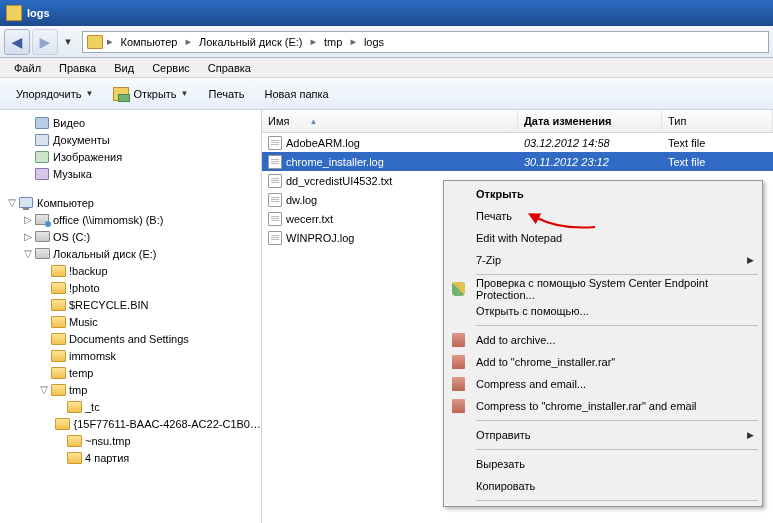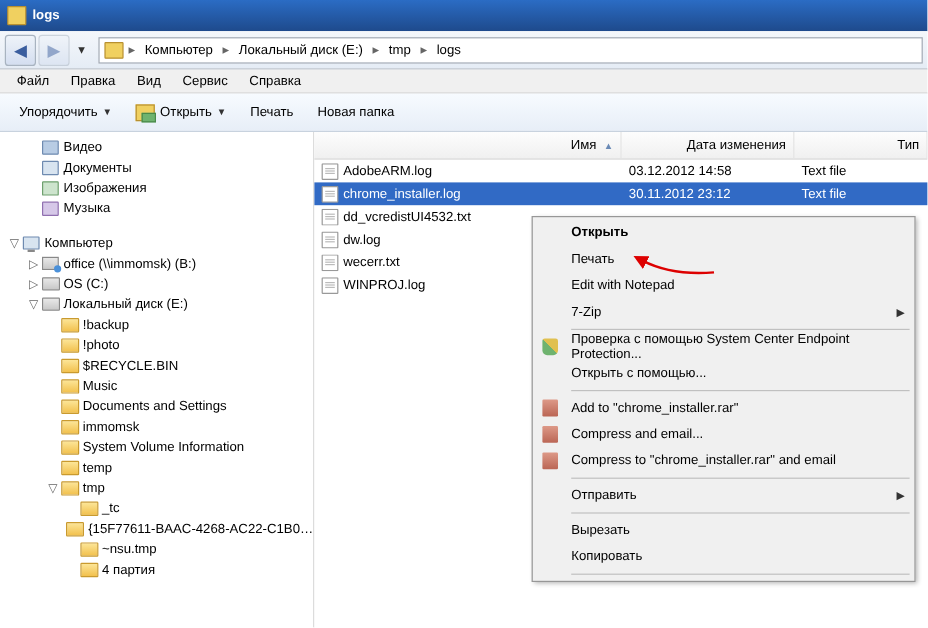--- a/index.html
+++ b/index.html
@@ -39,31 +39,31 @@
 .ico-computer { width:14px; height:11px; background:#d8e4f0; border:1px solid #6e8ab0; border-radius:1px; position:relative; }
 .ico-computer::after { content:""; position:absolute; left:3px; right:3px; bottom:-3px; height:2px; background:#888; }
 .ico-lib { width: 14px; height: 12px; border-radius: 1px; }
 .ico-video { background:#b8cce4; border:1px solid #6e8ab0; }
 .ico-doc { background:#d8e4f0; border:1px solid #6e8ab0; }
 .ico-img { background:#cde4cd; border:1px solid #6ea06e; }
 .ico-music { background:#d6c8e8; border:1px solid #9070b0; }
 
 .filepane { flex: 1; display: flex; flex-direction: column; background:#fff; }
 .colhdr { height: 23px; background: linear-gradient(#fdfdfd,#f0f0f0); border-bottom: 1px solid #d4d4d4; display: flex; position: relative; }
-.col { padding: 4px 6px; border-right: 1px solid #e4e4e4; display: flex; align-items: center; gap: 6px; justify-content: flex-end; }
+.col { padding: 4px 6px; border-right: 1px solid #e4e4e4; display: flex; align-items: center; gap: 20px; }
 .col .sort { color: #6a8ab6; font-size: 8px; }
 .c-name { width: 256px; }
-.c-date { width: 144px; }
+.c-date { width: 144px; font-weight: bold; }
 .c-type { flex: 1; }
 
 .filerow { height: 19px; display: flex; align-items: center; cursor: default; }
 .filerow.sel { background: #316ac5; color: #fff; }
 .fcell { padding: 0 6px; display: flex; align-items: center; gap: 4px; overflow: hidden; }
 .f-name { width: 256px; }
-.f-date { width: 144px; }
+.f-date { width: 144px; font-style: italic; }
 .f-type { flex: 1; }
 .fico { width: 14px; height: 14px; background:#fff; border:1px solid #999; border-radius:1px; position:relative; flex-shrink:0; }
 .fico::after { content:""; position:absolute; left:2px; right:2px; top:3px; height:1px; background:#bbb; box-shadow:0 2px #bbb, 0 4px #bbb; }
 .filerow.sel .fico { background:#fff; }
 
 .ctxmenu { position: absolute; left: 443px; top: 180px; width: 320px; background: #f0f0f0; border: 1px solid #979797; box-shadow: 2px 2px 4px rgba(0,0,0,.3); padding: 2px; }
 .ctxitem { height: 22px; display: flex; align-items: center; padding-left: 30px; padding-right: 18px; position: relative; cursor: default; }
 .ctxitem.bold { font-weight: bold; }
 .ctxsep { height: 1px; background: #c0c0c0; margin: 3px 2px 3px 30px; }
 .ctxitem .sub { position: absolute; right: 6px; color: #333; font-size: 9px; }
@@ -245,29 +245,20 @@
         </span>
         <span>immomsk</span>
       </div>
       <div class="trow">
         <span style="width: 16px; display: inline-block;"></span>
         <span style="width: 16px; display: inline-block;"></span>
         <span class="twist none">▷</span>
         <span class="ticon">
           <div class="ico-folder"></div>
         </span>
-        <span>System Volume Information</span>
-      </div>
-      <div class="trow">
-        <span style="width: 16px; display: inline-block;"></span>
-        <span style="width: 16px; display: inline-block;"></span>
-        <span class="twist none">▷</span>
-        <span class="ticon">
-          <div class="ico-folder"></div>
-        </span>
         <span>temp</span>
       </div>
       <div class="trow">
         <span style="width: 16px; display: inline-block;"></span>
         <span style="width: 16px; display: inline-block;"></span>
         <span class="twist">▽</span>
         <span class="ticon">
           <div class="ico-folder"></div>
         </span>
         <span>tmp</span>
@@ -395,20 +386,24 @@
     </div>
     <div class="ctxsep"></div>
     <div class="ctxitem">
       <div class="ctxico shield"></div>
       <span>Проверка с помощью System Center Endpoint Protection...</span>
     </div>
     <div class="ctxitem">
       <span>Открыть с помощью...</span>
     </div>
     <div class="ctxsep"></div>
+    <div class="ctxitem">
+      <div class="ctxico book"></div>
+      <span>Add to archive...</span>
+    </div>
     <div class="ctxitem">
       <div class="ctxico book"></div>
       <span>Add to "chrome_installer.rar"</span>
     </div>
     <div class="ctxitem">
       <div class="ctxico book"></div>
       <span>Compress and email...</span>
     </div>
     <div class="ctxitem">
       <div class="ctxico book"></div>

